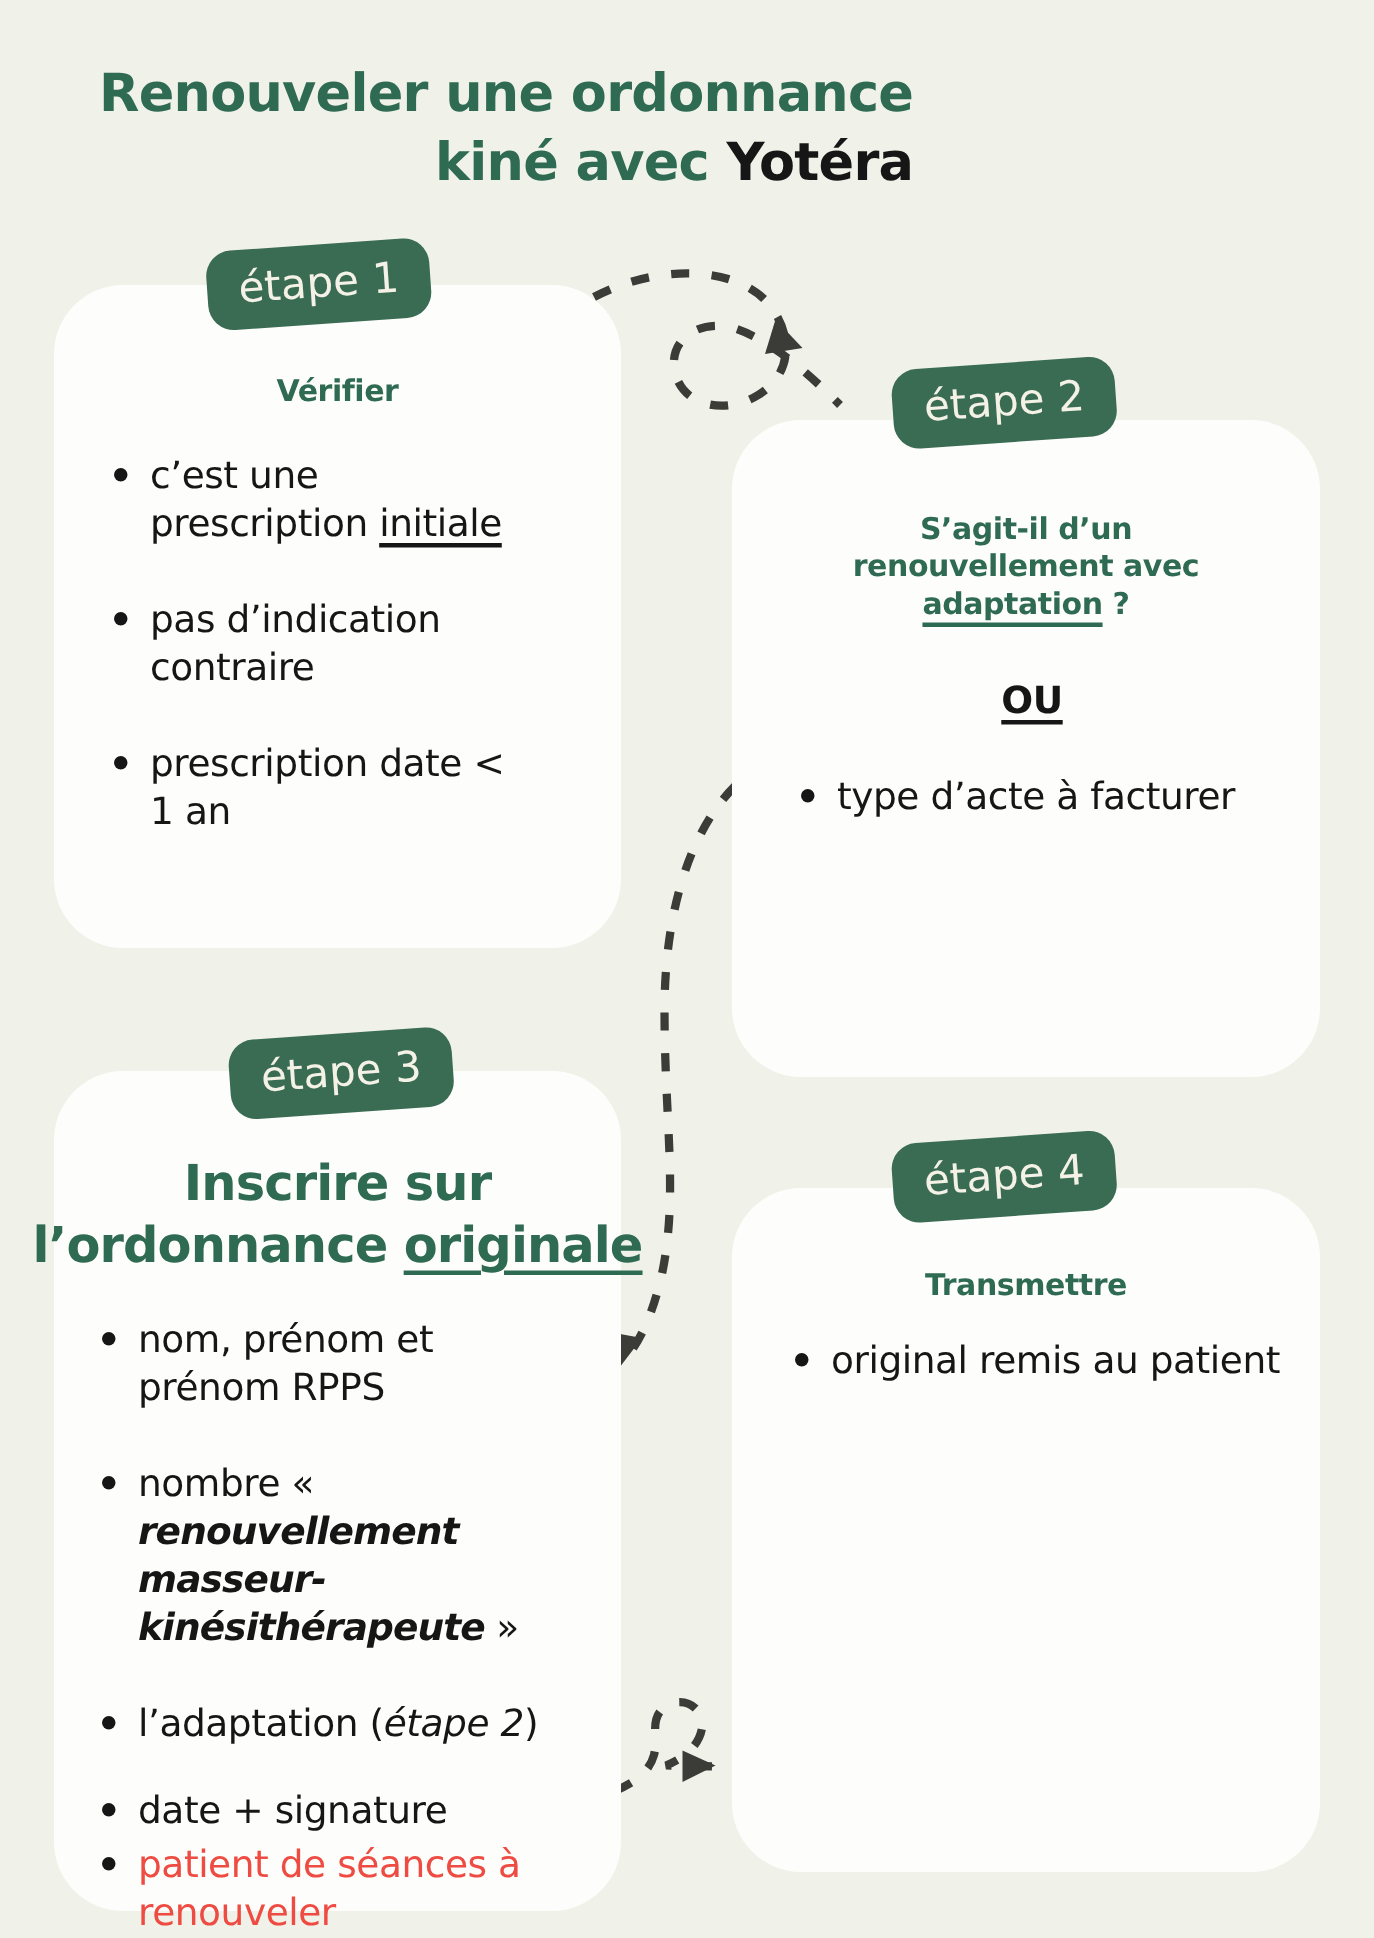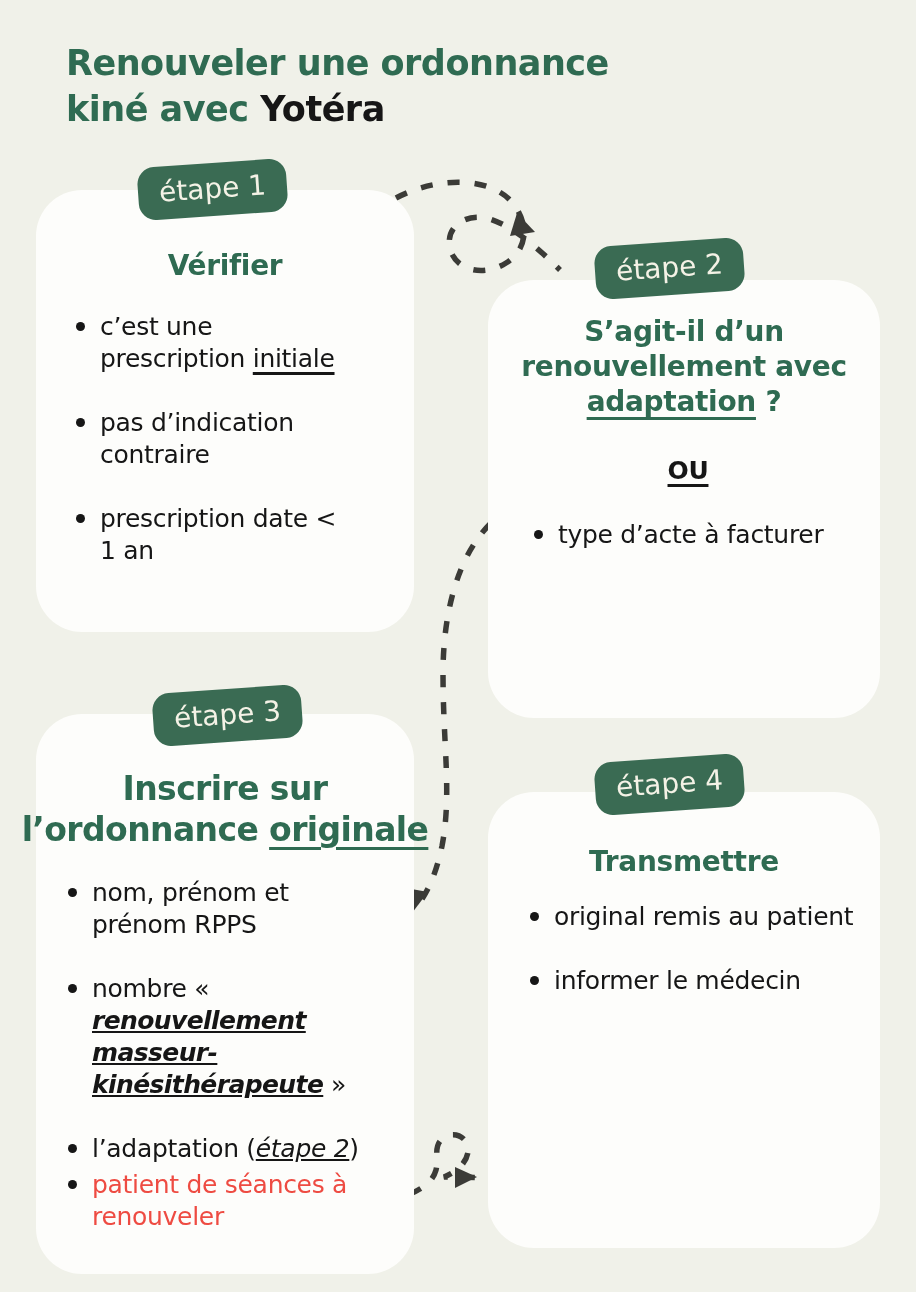--- a/index.html
+++ b/index.html
@@ -13,21 +13,21 @@
     position:relative;width:916px;height:1292px;background:var(--bg);
     overflow:hidden;margin:0 auto;
   }
   .connectors{position:absolute;left:0;top:0;width:916px;height:1292px;z-index:1;}
   .connectors path.line{fill:none;stroke:var(--dash);stroke-width:5.5;
     stroke-dasharray:12 15;stroke-linecap:butt;}
   .connectors path.arrow{fill:var(--dash);stroke:none;}
 
   .title{
     position:absolute;left:66px;top:40px;z-index:2;
-    font-size:35px;font-weight:700;line-height:1.32;letter-spacing:-0.5px;
+    font-size:35px;font-weight:700;line-height:1.32;letter-spacing:-0.5px;text-align:right;
   }
   .title .seg-green{color:var(--green);}
   .title .seg-dark{color:var(--text);}
 
   .card{
     position:absolute;background:var(--card);border-radius:46px;z-index:2;
   }
   .c1{left:36px;top:190px;width:378px;height:442px;}
   .c2{left:488px;top:280px;width:392px;height:438px;}
   .c3{left:36px;top:714px;width:378px;height:560px;}
@@ -39,26 +39,26 @@
     padding:9px 21px 11px;border-radius:17px;transform:rotate(-4deg);
     white-space:nowrap;z-index:3;
   }
   .c1 .badge{left:102px;top:-27px;}
   .c2 .badge{left:107px;top:-38px;}
   .c3 .badge{left:117px;top:-25px;}
   .c4 .badge{left:107px;top:-34px;}
 
   .heading{
     display:flex;flex-direction:column;align-items:center;
-    color:var(--green);font-weight:700;font-size:28px;line-height:1.25;
+    color:var(--green);font-weight:700;font-size:20px;line-height:1.25;
     letter-spacing:-0.3px;
   }
   .heading .h-line{white-space:nowrap;}
   .c1 .heading{margin-top:58px;}
-  .c2 .heading{margin-top:34px;}
+  .c2 .heading{margin-top:60px;}
   .c3 .heading{margin-top:54px;font-size:33px;letter-spacing:-0.6px;}
   .c4 .heading{margin-top:52px;}
   .heading .u{
     text-decoration:underline;text-decoration-thickness:3px;text-underline-offset:6px;
   }
 
   .items{list-style:none;color:var(--text);font-size:25px;line-height:1.28;
     letter-spacing:-0.3px;}
   .c1 .items{margin:28px 56px 0 38px;}
   .c2 .items{margin:36px 36px 0 44px;}
@@ -68,21 +68,21 @@
   .item:first-child{margin-top:0;}
   .item::before{
     content:"";position:absolute;left:2px;top:11px;width:9px;height:9px;
     border-radius:50%;background:var(--text);
   }
   .item.separator{padding-left:0;text-align:center;}
   .item.separator::before{display:none;}
   .items .u{text-decoration:underline;text-decoration-thickness:2.5px;
     text-underline-offset:5px;}
   .seg-bold{font-weight:700;}
-  .seg-italic{font-style:italic;text-decoration:underline;}
+  .seg-italic{font-style:italic;}
   .seg-bi{letter-spacing:-0.6px;}
   .seg-red{color:var(--red);}
 </style>
 </head>
 <body>
 
 <div class="page">
 
   <svg class="connectors" viewBox="0 0 916 1292" xmlns="http://www.w3.org/2000/svg" aria-hidden="true">
     <path class="line" d="M396,198 C442,174 496,178 515,206 C529,226 527,250 506,263 C484,277 455,271 450,248 C445,226 467,212 490,219 C514,227 538,248 560,270"></path>
@@ -126,28 +126,28 @@
   <section class="card c3">
     <div class="badge">étape 3</div>
     <div class="heading">
         <div class="h-line"><span>Inscrire sur</span></div>
         <div class="h-line"><span>l’ordonnance </span><span class="u">originale</span></div>
       </div>
     <ul class="items">
         <li class="item"><span>nom, prénom et</span><br><span>prénom RPPS</span></li>
         <li class="item"><span>nombre « </span><span class="seg-bold seg-italic seg-bi">renouvellement masseur-kinésithérapeute</span><span> »</span></li>
         <li class="item"><span>l’adaptation (</span><span class="seg-italic">étape 2</span><span>)</span></li>
+        <li class="item" style="margin-top: 26px;"><span>date + signature</span></li>
         <li class="item" style="margin-top: 4px;"><span class="seg-red">patient de séances à renouveler</span></li>
       </ul>
   </section>
 
   <section class="card c4">
     <div class="badge">étape 4</div>
     <div class="heading">
         <div class="h-line"><span>Transmettre</span></div>
       </div>
     <ul class="items">
         <li class="item"><span>original remis au patient</span></li>
-        <li class="item"><span>informer le médecin</span></li>
       </ul>
   </section>
 
 </div>
 
 </body></html>

